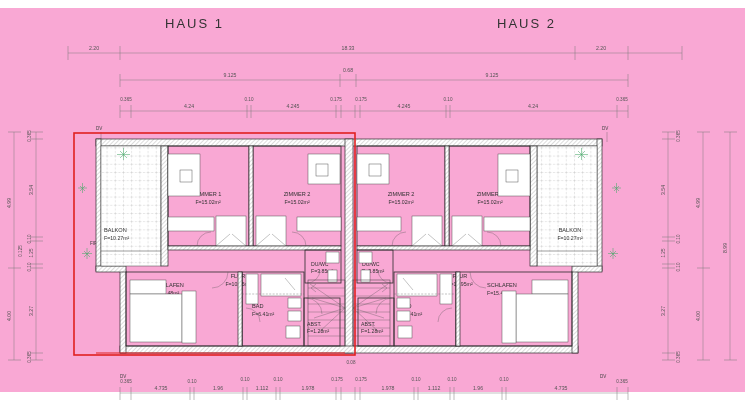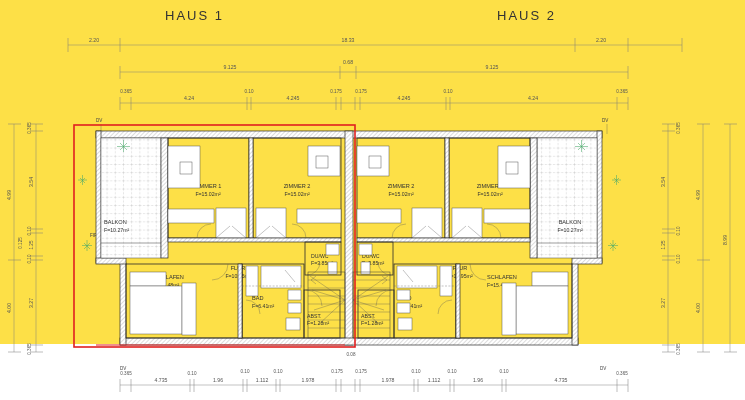--- a/index.html
+++ b/index.html
@@ -1,18 +1,18 @@
 <!DOCTYPE html>
 <html><head>
 <meta charset="utf-8">
 <style>
   html,body{margin:0;padding:0;background:#ffffff;}
   body{width:745px;height:400px;overflow:hidden;
        font-family:"Liberation Sans",sans-serif;color:#222;}
-  #stage{position:relative;width:745px;height:344px;background:#fde047;}
+  #stage{position:relative;width:745px;height:384px;background:#f9a8d4;margin-top:8px;}
   svg.layer{position:absolute;left:0;top:0;width:745px;height:400px;}
   .ttl{font-size:13px;letter-spacing:2px;fill:#333;font-family:"Liberation Sans",sans-serif;}
   .dimtxt{font-size:5.2px;fill:#555;font-family:"Liberation Sans",sans-serif;}
   .dimtxt.sm{font-size:4.6px;}
   .room{font-size:5.6px;fill:#333;font-family:"Liberation Sans",sans-serif;}
   .room.area{font-size:5.2px;}
   .tag{font-size:4.6px;fill:#444;font-family:"Liberation Sans",sans-serif;}
   .dimline{stroke:#7a7a7a;stroke-width:.45;fill:none;}
   .tick{stroke:#7a7a7a;stroke-width:.5;}
   .wall{fill:none;stroke:#2b2b2b;stroke-width:.8;}

